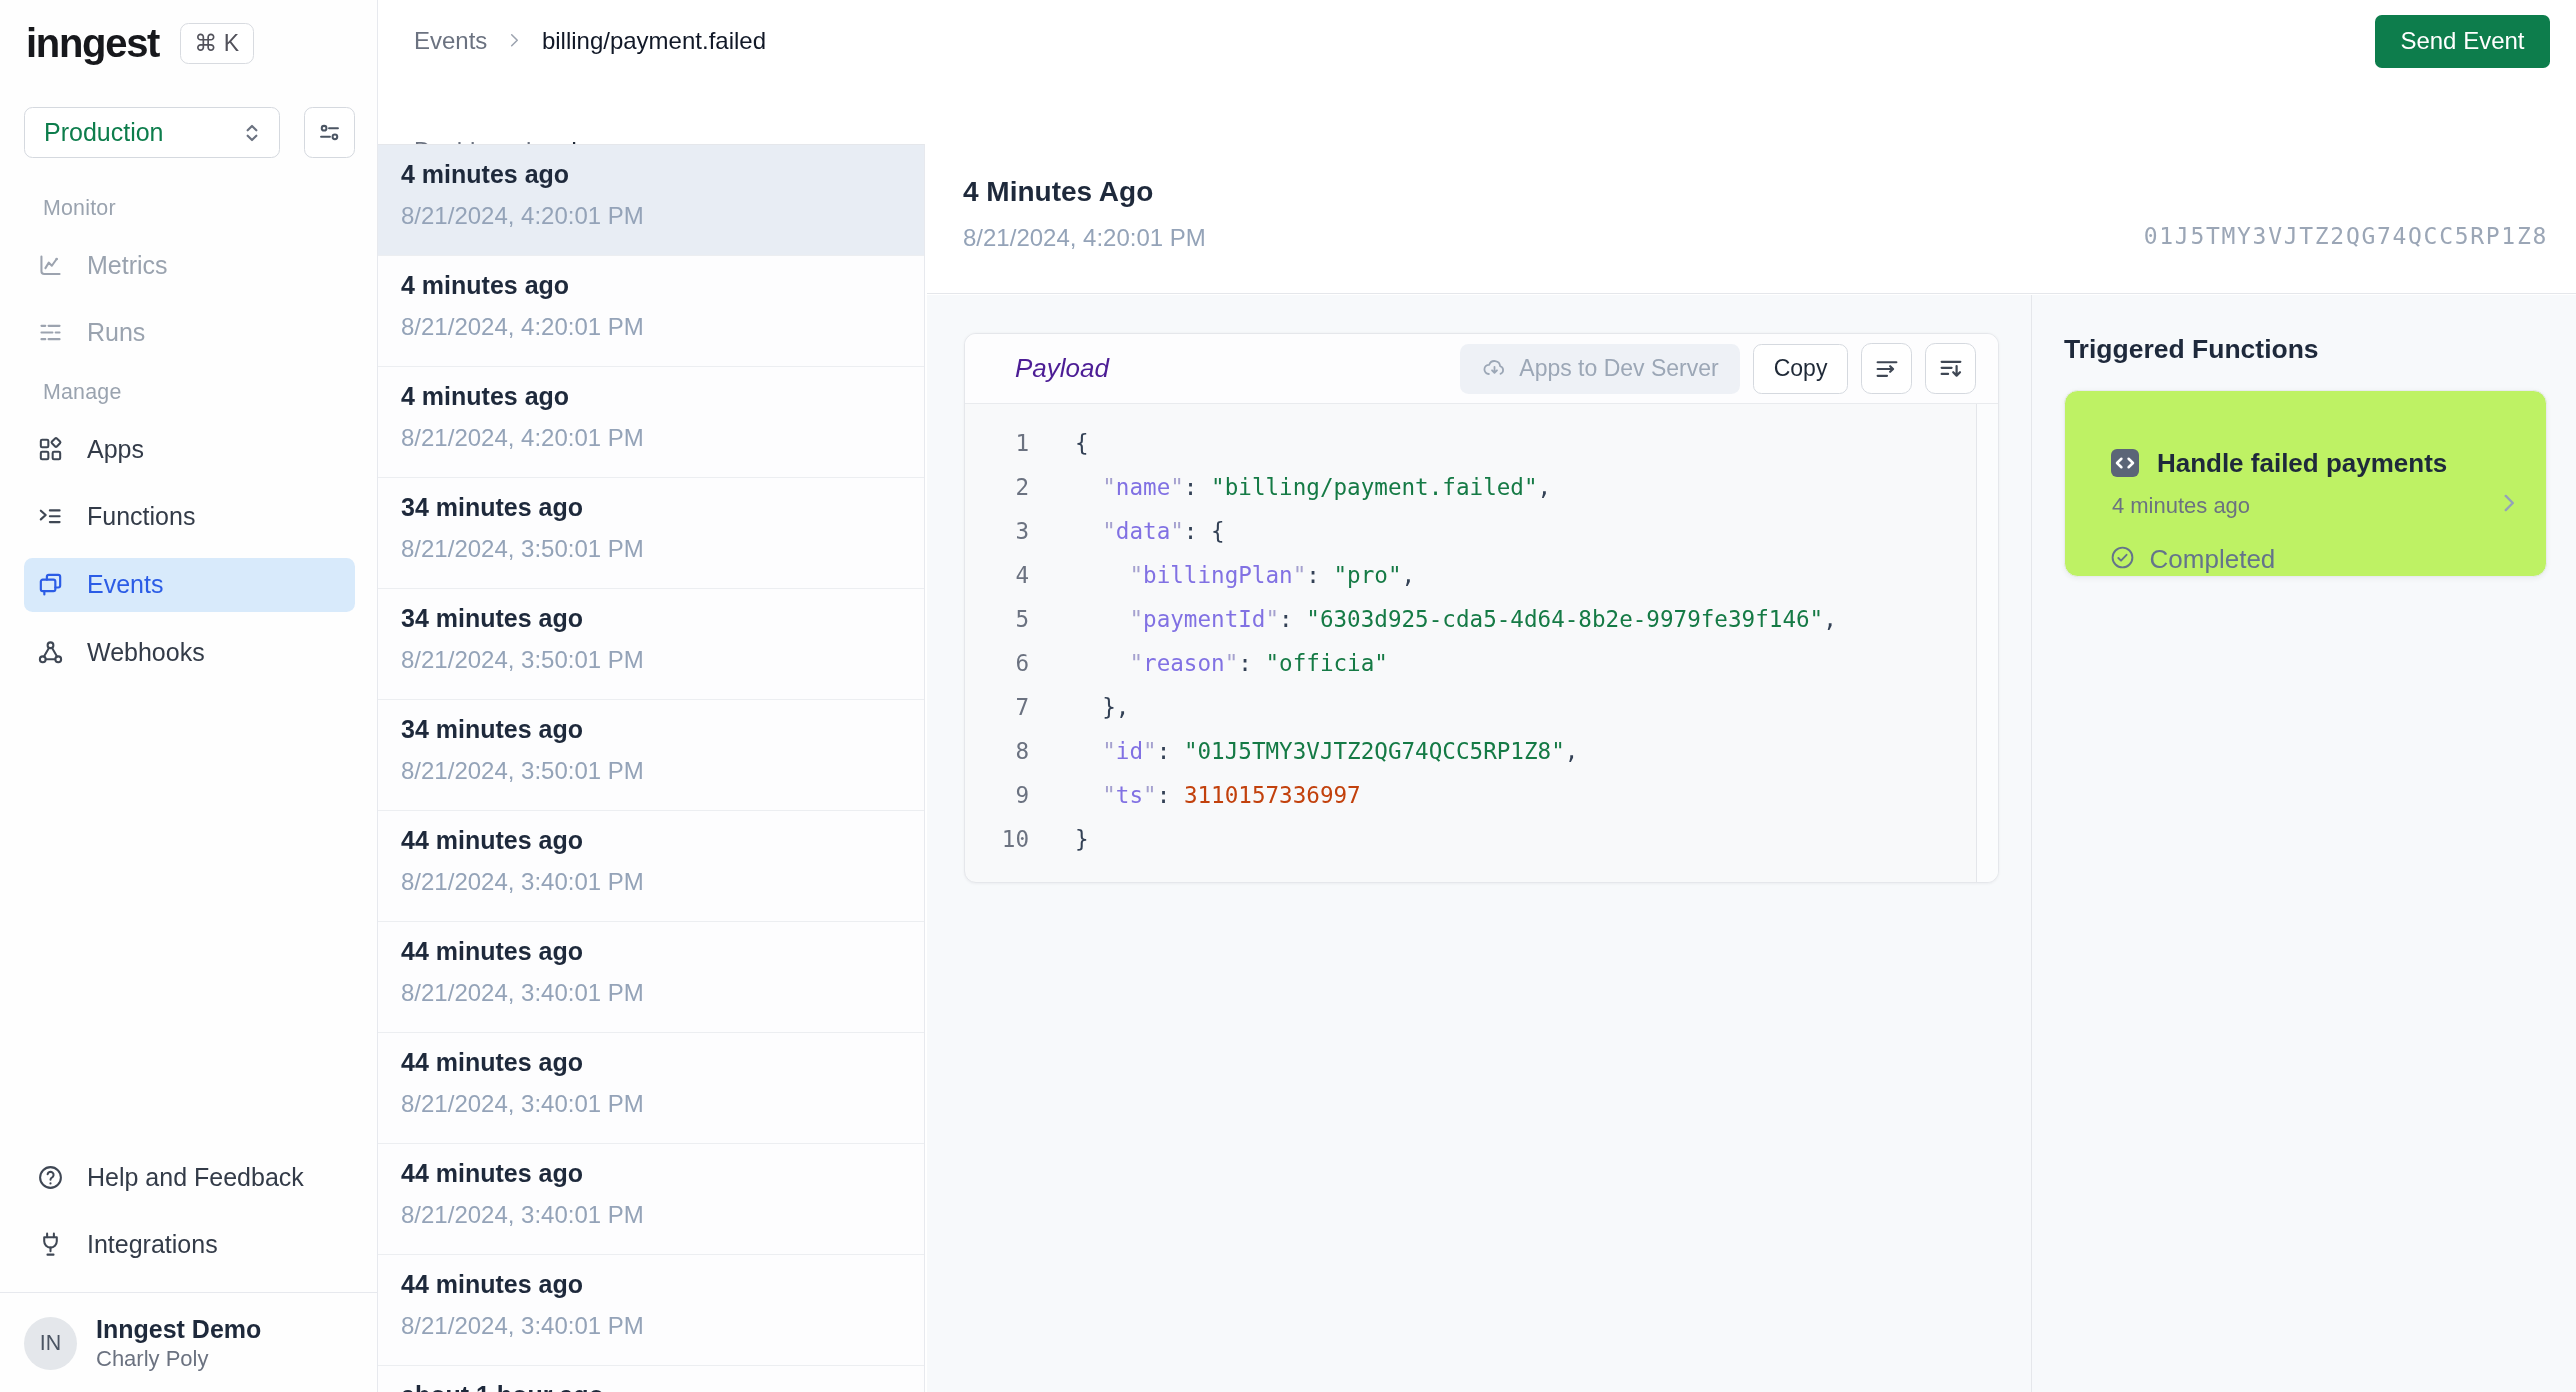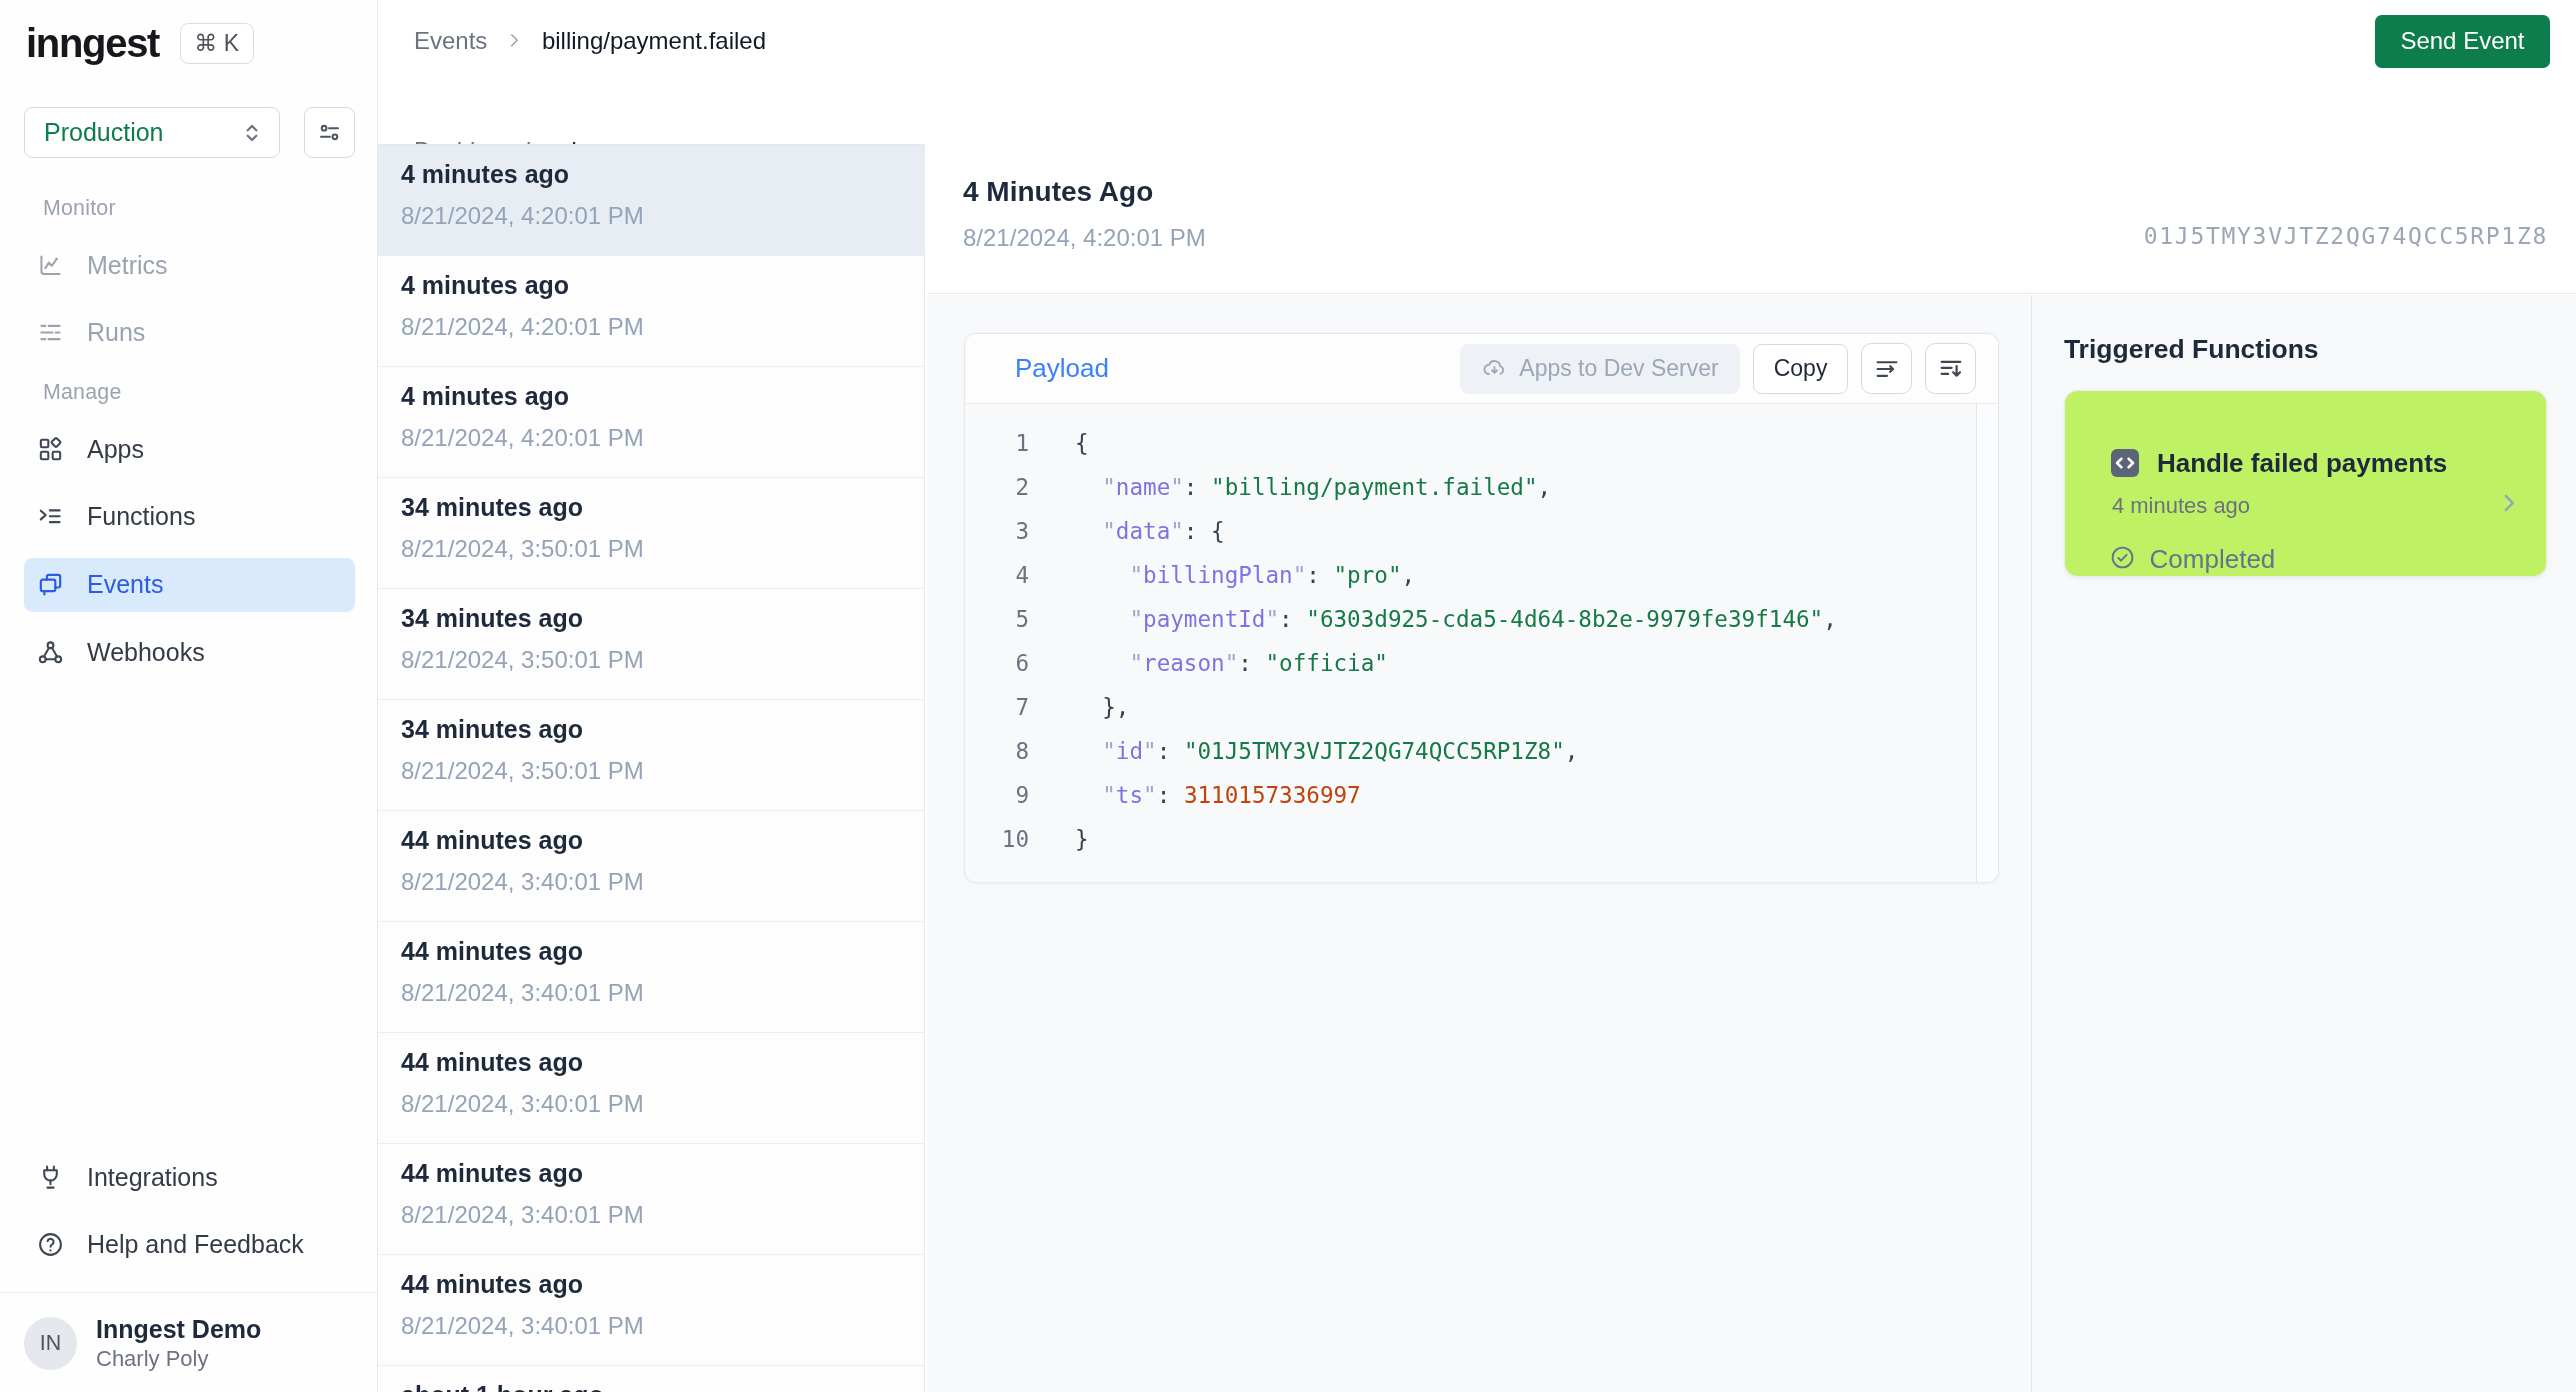--- a/index.html
+++ b/index.html
@@ -71,21 +71,21 @@
   .detail-id{position:absolute;right:28px;top:79px;font-family:"DejaVu Sans Mono",monospace;font-size:23px;color:#9BA6B6;letter-spacing:1.7px;}
 
   .detail-body{position:absolute;left:927px;top:295px;right:0;bottom:0;background:#F7F9FB;}
   .v-divider{position:absolute;left:1104px;top:0;bottom:0;width:0.9px;background:#E5E7EB;}
 
   
   .payload-card{position:absolute;left:37px;top:38px;width:1035px;height:550px;background:#F8F9FA;border:0.9px solid #E5E7EB;
                 border-radius:12px;box-shadow:0 0.9px 2.6px rgba(16,24,40,.05);overflow:hidden;}
   .payload-header{height:70px;background:#FDFDFE;border-bottom:0.9px solid #E9EBEE;display:flex;align-items:center;
                   padding:0 22px 0 50px;gap:13px;}
-  .payload-title{flex:1;font-size:26px;color:#3b82f6;}
+  .payload-title{flex:1;font-size:26px;color:#4c1d95;font-style:italic;}
   .btn-send-dev{height:50px;padding:0 21.4px;border:none;border-radius:8.5px;background:#EEF1F6;color:#9CA7B6;
                 font-size:23px;font-weight:500;font-family:inherit;display:flex;align-items:center;gap:11px;cursor:default;}
   .btn-send-dev .icon{width:27px;height:27px;}
   .btn-copy{height:50px;padding:0 19.6px;border:0.9px solid #D5D9DF;border-radius:8.5px;background:#fff;color:#1F2937;
             font-size:23px;font-weight:500;font-family:inherit;display:flex;align-items:center;cursor:pointer;}
   .icon-btn{width:51px;height:51px;border:0.9px solid #D5D9DF;border-radius:10.2px;background:#fff;color:#3F4754;
             display:flex;align-items:center;justify-content:center;cursor:pointer;padding:0;}
   .icon-btn .icon{width:28px;height:28px;}
 
   .code-area{position:relative;height:480px;padding-top:17px;}
@@ -206,36 +206,36 @@
               </svg>
             </span>
             <span class="nav-text">Webhooks</span>
           </div>
         </div>
       </div>
     <div id="sidebar-footer">
         <div class="nav-item">
           <span class="icon" style="width:29px;height:29px">
             <svg viewBox="0 0 24 24" fill="none" stroke="currentColor" stroke-linecap="round" stroke-linejoin="round" stroke-width="1.7">
+              <circle cx="12" cy="12" r="8.6"></circle>
+              <path d="M9.6 9.3a2.5 2.5 0 1 1 3.5 2.8c-.8.35-1.1.9-1.1 1.7"></path>
+              <circle cx="12" cy="16.9" r=".9" fill="currentColor" stroke="none"></circle>
+            </svg>
+          </span>
+          <span class="nav-text">Help and Feedback</span>
+        </div>
+        <div class="nav-item">
+          <span class="icon" style="width:29px;height:29px">
+            <svg viewBox="0 0 24 24" fill="none" stroke="currentColor" stroke-linecap="round" stroke-linejoin="round" stroke-width="1.7">
               <path d="M9.2 3v3M14.8 3v3"></path>
               <path d="M6.8 6h10.4v3.4a5.2 5.2 0 0 1-10.4 0z"></path>
               <path d="M12 14.6v3M9.5 20.4h5"></path>
             </svg>
           </span>
           <span class="nav-text">Integrations</span>
-        </div>
-        <div class="nav-item">
-          <span class="icon" style="width:29px;height:29px">
-            <svg viewBox="0 0 24 24" fill="none" stroke="currentColor" stroke-linecap="round" stroke-linejoin="round" stroke-width="1.7">
-              <circle cx="12" cy="12" r="8.6"></circle>
-              <path d="M9.6 9.3a2.5 2.5 0 1 1 3.5 2.8c-.8.35-1.1.9-1.1 1.7"></path>
-              <circle cx="12" cy="16.9" r=".9" fill="currentColor" stroke="none"></circle>
-            </svg>
-          </span>
-          <span class="nav-text">Help and Feedback</span>
         </div>
       </div>
     <div class="sidebar-divider"></div>
     <div class="user-row">
       <div class="avatar">IN</div>
       <div>
         <div class="user-org">Inngest Demo</div>
         <div class="user-name">Charly Poly</div>
       </div>
     </div>

